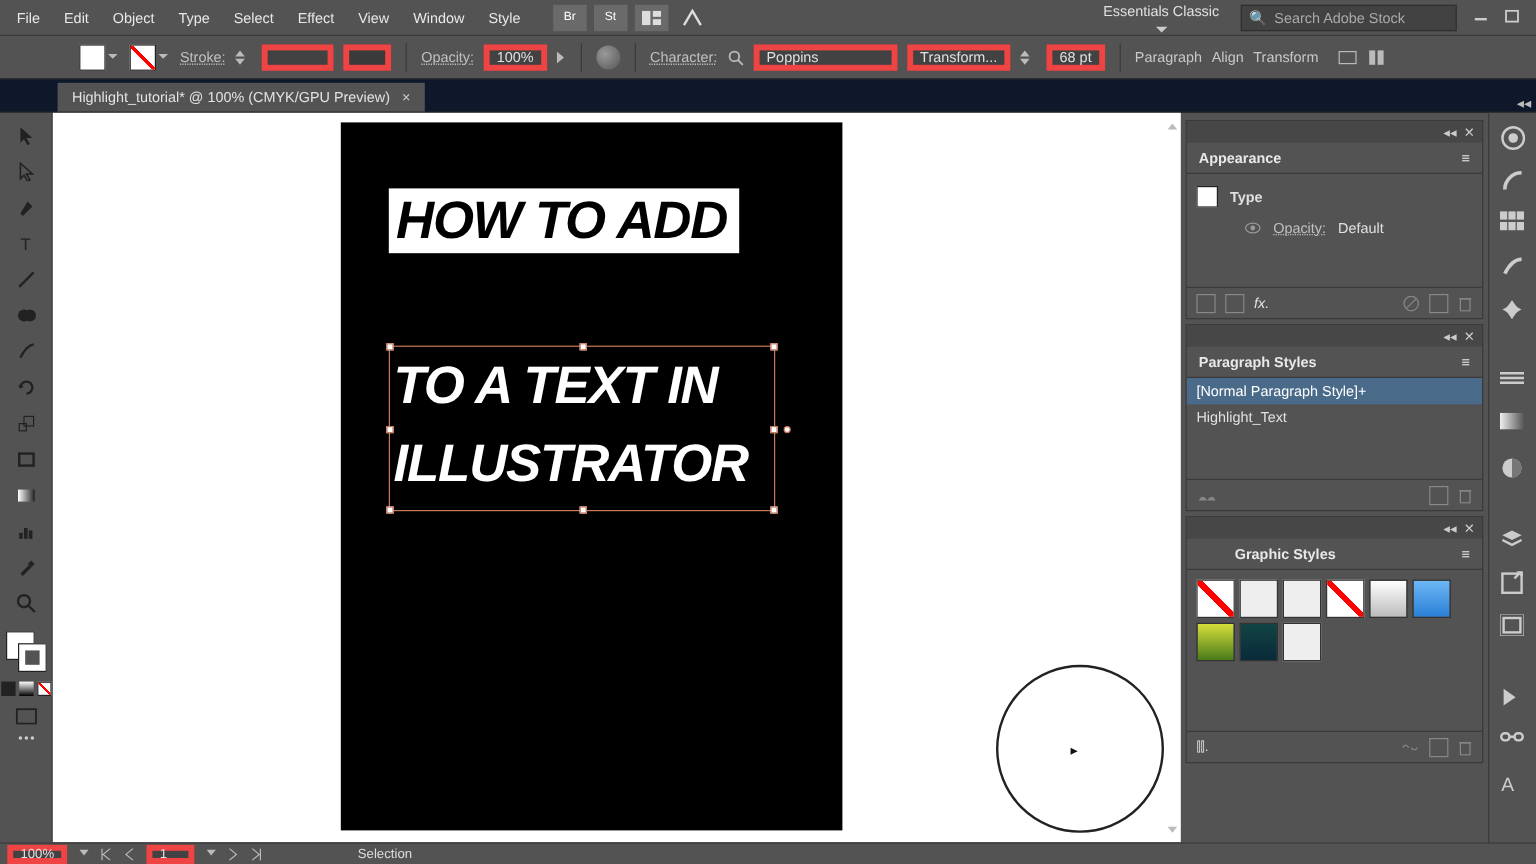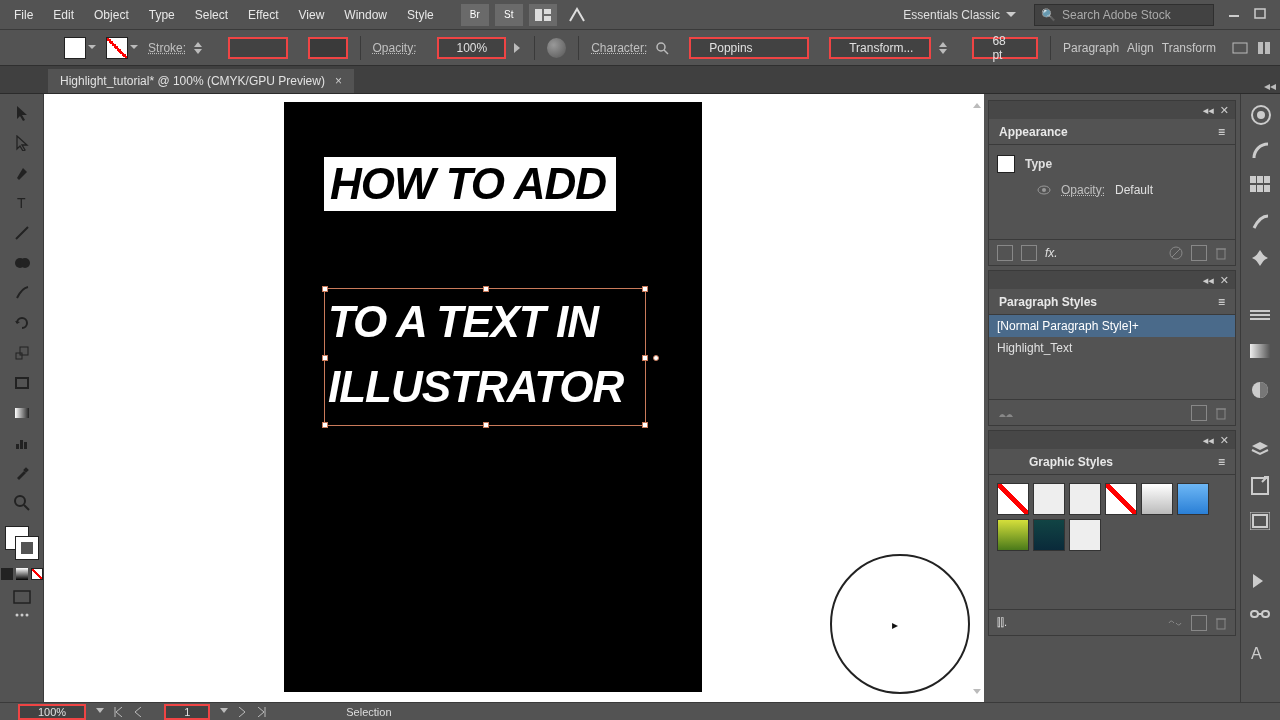--- a/index.html
+++ b/index.html
@@ -3,41 +3,41 @@
 <meta charset="utf-8">
 <style>
 * { margin: 0; padding: 0; box-sizing: border-box; font-family: "Segoe UI", Arial, sans-serif; }
 body { background: #535353; width: 1280px; height: 720px; overflow: hidden; position: relative; color: #e0e0e0; font-size: 12px; user-select: none; }
 
 
 .menubar { height: 30px; background: #535353; display: flex; align-items: center; padding: 0 4px; border-bottom: 1px solid #3a3a3a; }
 .menubar .menu-item { padding: 6px 10px; color: #e8e8e8; cursor: pointer; }
 .menubar .spacer { flex: 1; }
 .menubar .icon-btn { width: 28px; height: 22px; background: #6a6a6a; margin: 0 3px; display:flex;align-items:center;justify-content:center; color:#fff; font-size:10px; }
-.menubar .ws-select { display:flex; align-items:center; gap:6px; padding:0 10px; color:#e0e0e0; }
+.menubar .ws-select { display:flex; align-items:center; gap:6px; padding:0 10px; color:#e0e0e0;flex-direction:column; }
 .menubar .search-box { width:180px; height:22px; background:#424242; border:1px solid #2f2f2f; display:flex;align-items:center; padding:0 6px; color:#aaa; margin-left:8px;}
 .menubar .win-btn { width:20px; height:14px; margin:0 3px; }
 
 
 .controlbar { height: 36px; background: #535353; border-bottom: 1px solid #2f2f2f; display:flex; align-items:center; padding:0 8px; gap:8px; }
 .swatch { width:22px; height:22px; border:1px solid #222; }
 .sw-white { background:#fff; }
 .sw-none { background:#fff; position:relative; }
 .sw-none::after { content:""; position:absolute; left:0; top:0; right:0; bottom:0; background:linear-gradient(to top right, transparent 45%, red 45%, red 55%, transparent 55%); }
-.field { background:#424242; border:2px solid #ef4444; height:22px; padding:0 18px; display:flex; align-items:center; color:#e0e0e0; min-width:44px;margin-left:12px; }
+.field { background:#424242; border:5px solid #ef4444; height:22px; padding:0 6px; display:flex; align-items:center; color:#e0e0e0; min-width:44px; }
 .stepper { width:14px; height:22px; display:flex; flex-direction:column; justify-content:center; gap:2px;}
 .tri-up, .tri-down { width:0;height:0;border-left:4px solid transparent;border-right:4px solid transparent;}
 .tri-up{border-bottom:5px solid #bbb;} .tri-down{border-top:5px solid #bbb;}
 .sep { width:1px; height:24px; background:#3a3a3a; margin:0 4px; }
 .sphere { width:20px;height:20px;border-radius:50%; background:radial-gradient(circle at 35% 35%, #999, #555);}
 .ctl-link { color:#c0c0c0; text-decoration: underline dotted; }
 .ctl-link2 { color:#c8c8c8; }
 
 
-.doctabs { height: 28px; background:#404040; border-bottom:1px solid #2b2b2b; display:flex; align-items:flex-end; padding-left:48px; }
+.doctabs { height: 28px; background:#0f172a; border-bottom:1px solid #2b2b2b; display:flex; align-items:flex-end; padding-left:48px; }
 .doctab { background:#535353; height:24px; padding:0 12px; display:flex; align-items:center; gap:10px; font-size:12px; color:#e2e2e2;}
 .doctab .close { color:#ccc; font-size:12px; }
 
 
 .workarea { position:absolute; top:94px; left:0; right:0; bottom:18px; display:flex; }
 .tool-col { width:44px; background:#535353; border-right:1px solid #3a3a3a; display:flex; flex-direction:column; align-items:center; padding-top:6px; gap:4px; }
 .tool-col .tool { width:28px; height:26px; display:flex; align-items:center; justify-content:center; color:#222; }
 .tool-col .fillstroke { position:relative; width:34px; height:34px; margin-top:6px; }
 .fillbox { position:absolute; top:0; left:0; width:24px; height:24px; background:#fff; border:1px solid #222; }
 .strokebox{ position:absolute; bottom:0; right:0; width:24px; height:24px; background:#fff; border:1px solid #222; }

